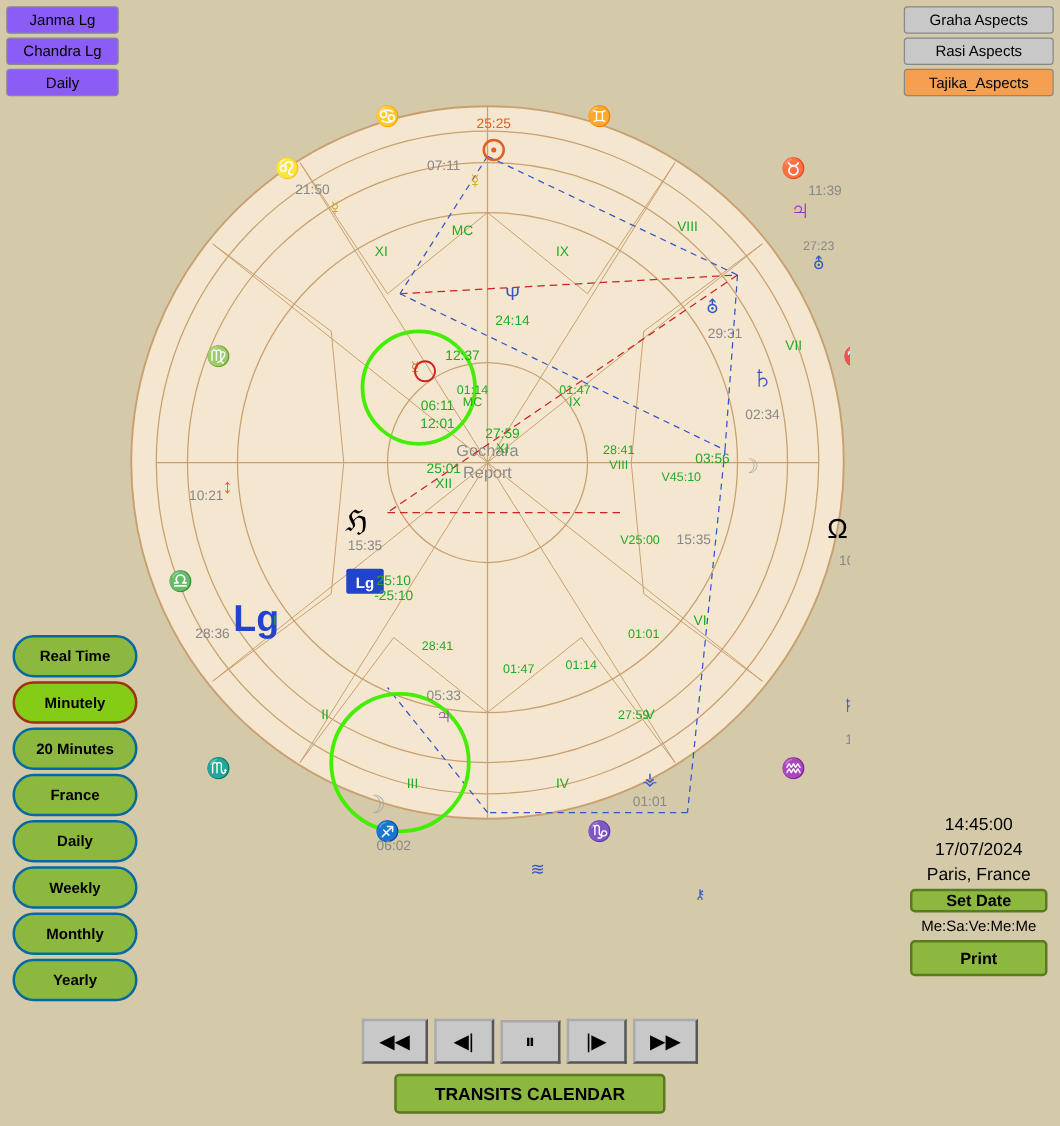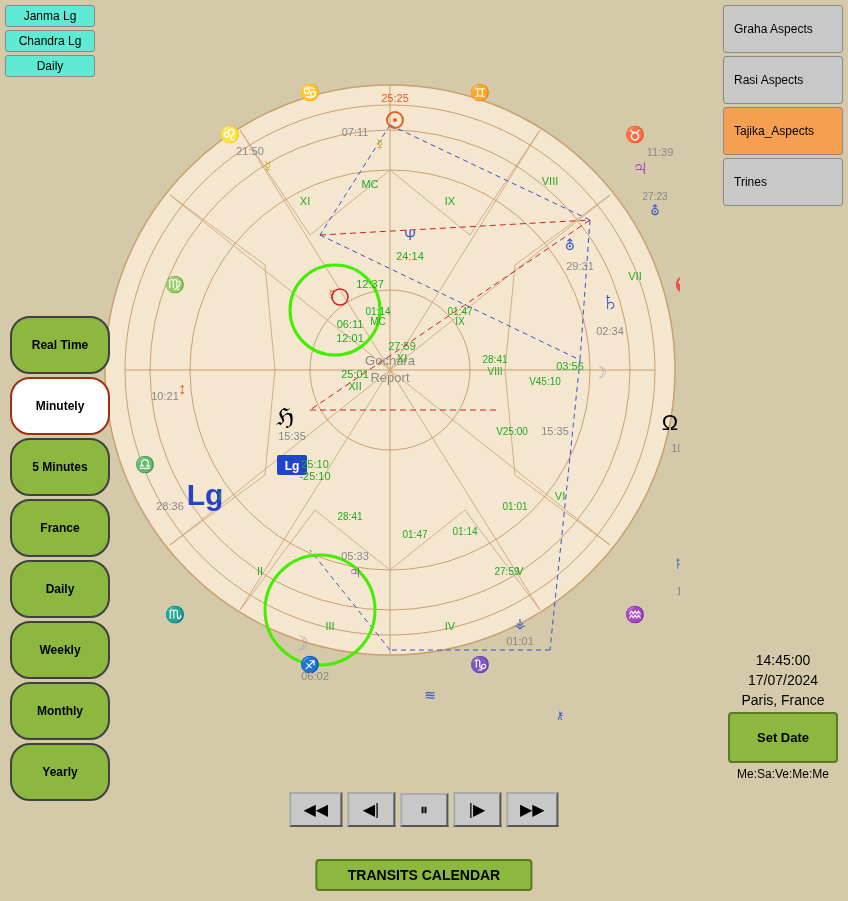--- a/index.html
+++ b/index.html
@@ -15,21 +15,21 @@
     
     .top-nav {
       position: absolute;
       top: 5px;
       left: 5px;
       display: flex;
       flex-direction: column;
       gap: 3px;
     }
     .nav-btn {
-      background: #5eead4;
+      background: #8b5cf6;
       border: 1px solid #888;
       border-radius: 3px;
       padding: 3px 8px;
       font-size: 12px;
       cursor: pointer;
       text-align: center;
       min-width: 90px;
     }
 
     
@@ -38,24 +38,24 @@
       top: 5px;
       right: 5px;
       display: flex;
       flex-direction: column;
       gap: 3px;
     }
     .right-btn {
       background: #c8c8c8;
       border: 1px solid #888;
       border-radius: 3px;
-      padding: 16px 10px;
+      padding: 3px 10px;
       font-size: 12px;
       cursor: pointer;
-      text-align: left;
+      text-align: center;
       min-width: 120px;
     }
     .right-btn.highlight {
       background: #f5a050;
     }
 
     
     .chart-container {
       position: absolute;
       top: 20px;
@@ -68,32 +68,32 @@
     .time-btns {
       position: absolute;
       bottom: 100px;
       left: 10px;
       display: flex;
       flex-direction: column;
       gap: 3px;
     }
     .time-btn {
       background: #8db840;
-      border: 2px solid #404040;
+      border: 2px solid #0369a1;
       border-radius: 20px;
-      padding: 20px 12px;
+      padding: 8px 12px;
       font-size: 12px;
       font-weight: bold;
       cursor: pointer;
       color: #000;
       text-align: center;
       min-width: 100px;
     }
     .time-btn.active-red {
-      background: #ffffff;
+      background: #84cc16;
       border-color: #a03010;
     }
 
     
     .bottom-controls {
       position: absolute;
       bottom: 10px;
       left: 50%;
       transform: translateX(-50%);
       display: flex;
@@ -120,21 +120,20 @@
 
     .transits-btn {
       background: #8db840;
       border: 2px solid #5a7a20;
       border-radius: 4px;
       padding: 6px 30px;
       font-size: 14px;
       font-weight: bold;
       cursor: pointer;
       color: #000;
-      margin-top: 24px;
     }
 
     
     .info-panel {
       position: absolute;
       bottom: 120px;
       right: 10px;
       display: flex;
       flex-direction: column;
       align-items: center;
@@ -142,21 +141,21 @@
     }
     .info-text {
       font-size: 14px;
       color: #000;
       text-align: center;
     }
     .set-date-btn {
       background: #8db840;
       border: 2px solid #5a7a20;
       border-radius: 4px;
-      padding: 16px 20px;
+      padding: 0 20px;
       font-size: 13px;
       font-weight: bold;
       cursor: pointer;
       color: #000;
       min-width: 110px;
       text-align: center;
     }
     .print-btn {
       background: #8db840;
       border: 2px solid #5a7a20;
@@ -181,21 +180,20 @@
 <div class="top-nav">
   <button class="nav-btn">Janma Lg</button>
   <button class="nav-btn">Chandra Lg</button>
   <button class="nav-btn">Daily</button>
 </div>
 
 <div class="right-btns">
   <button class="right-btn">Graha Aspects</button>
   <button class="right-btn">Rasi Aspects</button>
   <button class="right-btn highlight">Tajika_Aspects</button>
-  <button class="right-btn">Trines</button>
 </div>
 
 <svg class="chart-container" viewBox="0 0 580 700" xmlns="http://www.w3.org/2000/svg" style="position:absolute; top:20px; left:100px; width:580px; height:700px;">
 
   <circle cx="290" cy="350" r="285" fill="#f5e6d0" stroke="#c8a070" stroke-width="1.5"></circle>
 
   <circle cx="290" cy="350" r="265" fill="none" stroke="#c8a070" stroke-width="1"></circle>
 
   <circle cx="290" cy="350" r="240" fill="none" stroke="#c8a070" stroke-width="1"></circle>
 
@@ -391,21 +389,21 @@
 
   <text x="580" y="550" text-anchor="middle" font-size="20" fill="#3355cc">♄</text>
   <text x="590" y="575" text-anchor="middle" font-size="11" fill="#888">19:10</text>
 
   <text x="590" y="610" text-anchor="middle" font-size="13" fill="#c8a000">⚷</text>
 </svg>
 
 <div class="time-btns">
   <button class="time-btn">Real Time</button>
   <button class="time-btn active-red">Minutely</button>
-  <button class="time-btn">5 Minutes</button>
+  <button class="time-btn">20 Minutes</button>
   <button class="time-btn">France</button>
   <button class="time-btn">Daily</button>
   <button class="time-btn">Weekly</button>
   <button class="time-btn">Monthly</button>
   <button class="time-btn">Yearly</button>
 </div>
 
 <div class="bottom-controls">
   <div class="playback-controls">
     <button class="play-btn">◀◀</button>
@@ -416,13 +414,14 @@
   </div>
   <button class="transits-btn">TRANSITS CALENDAR</button>
 </div>
 
 <div class="info-panel">
   <div class="info-text">14:45:00</div>
   <div class="info-text">17/07/2024</div>
   <div class="info-text">Paris, France</div>
   <button class="set-date-btn">Set Date</button>
   <div class="dasha-text">Me:Sa:Ve:Me:Me</div>
+  <button class="print-btn">Print</button>
 </div>
 
 </body></html>

